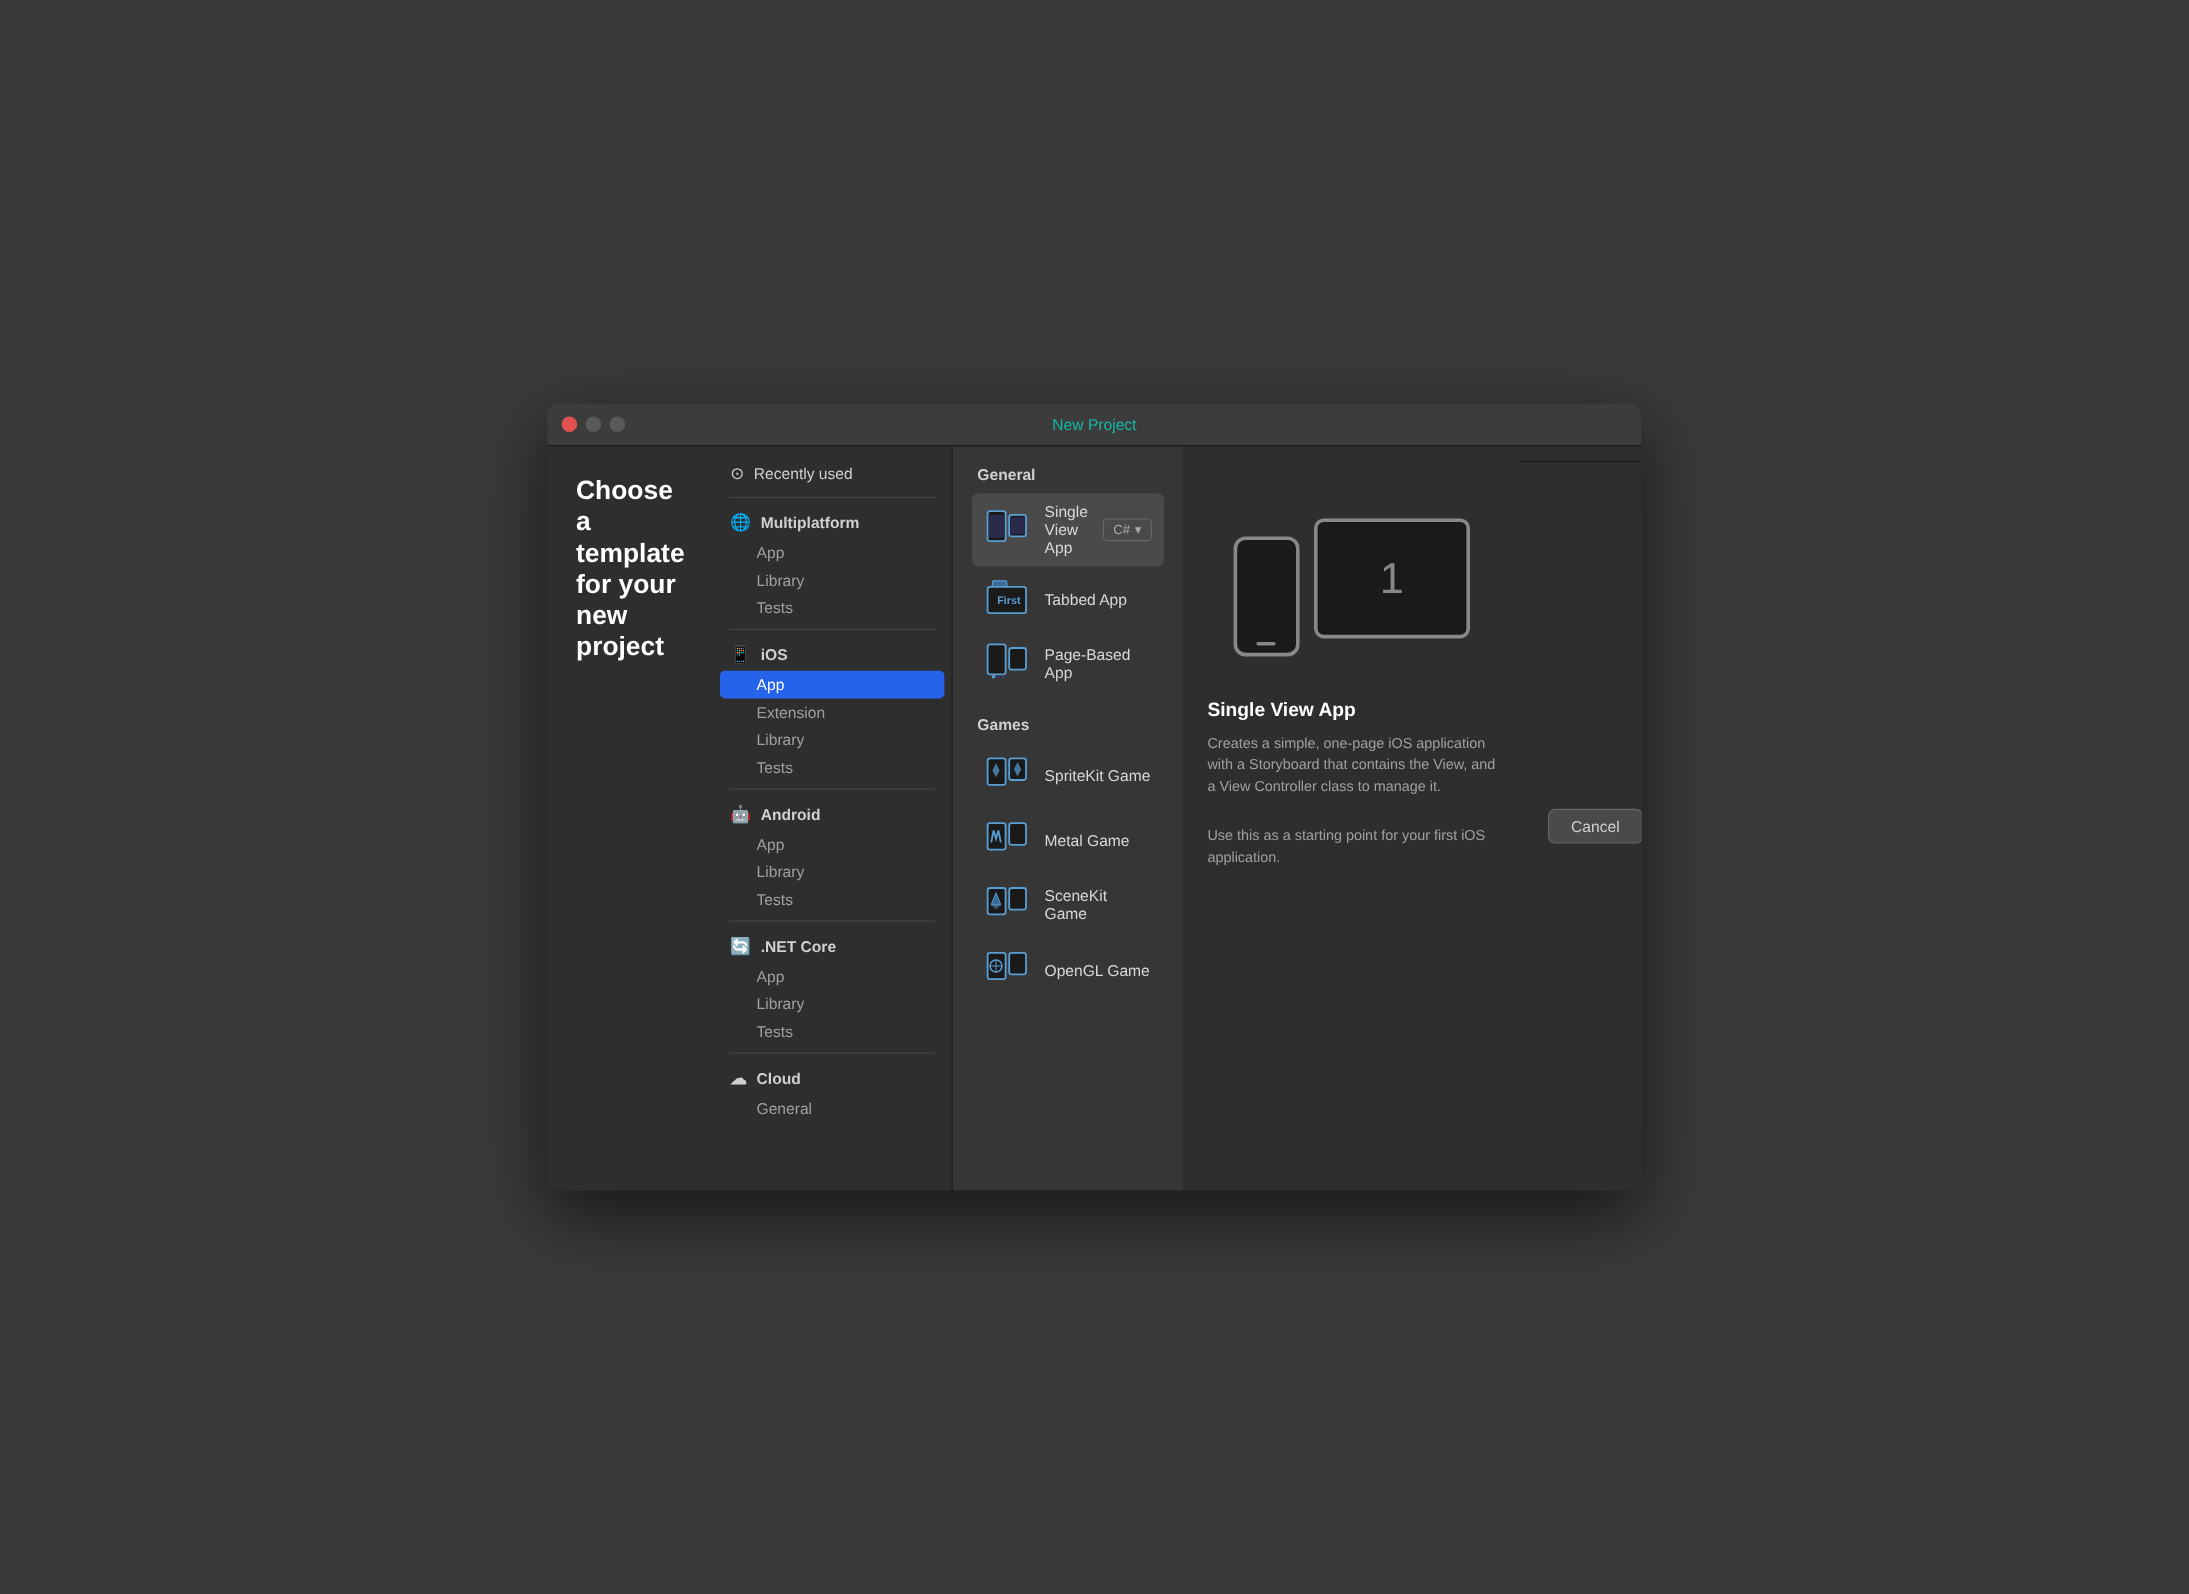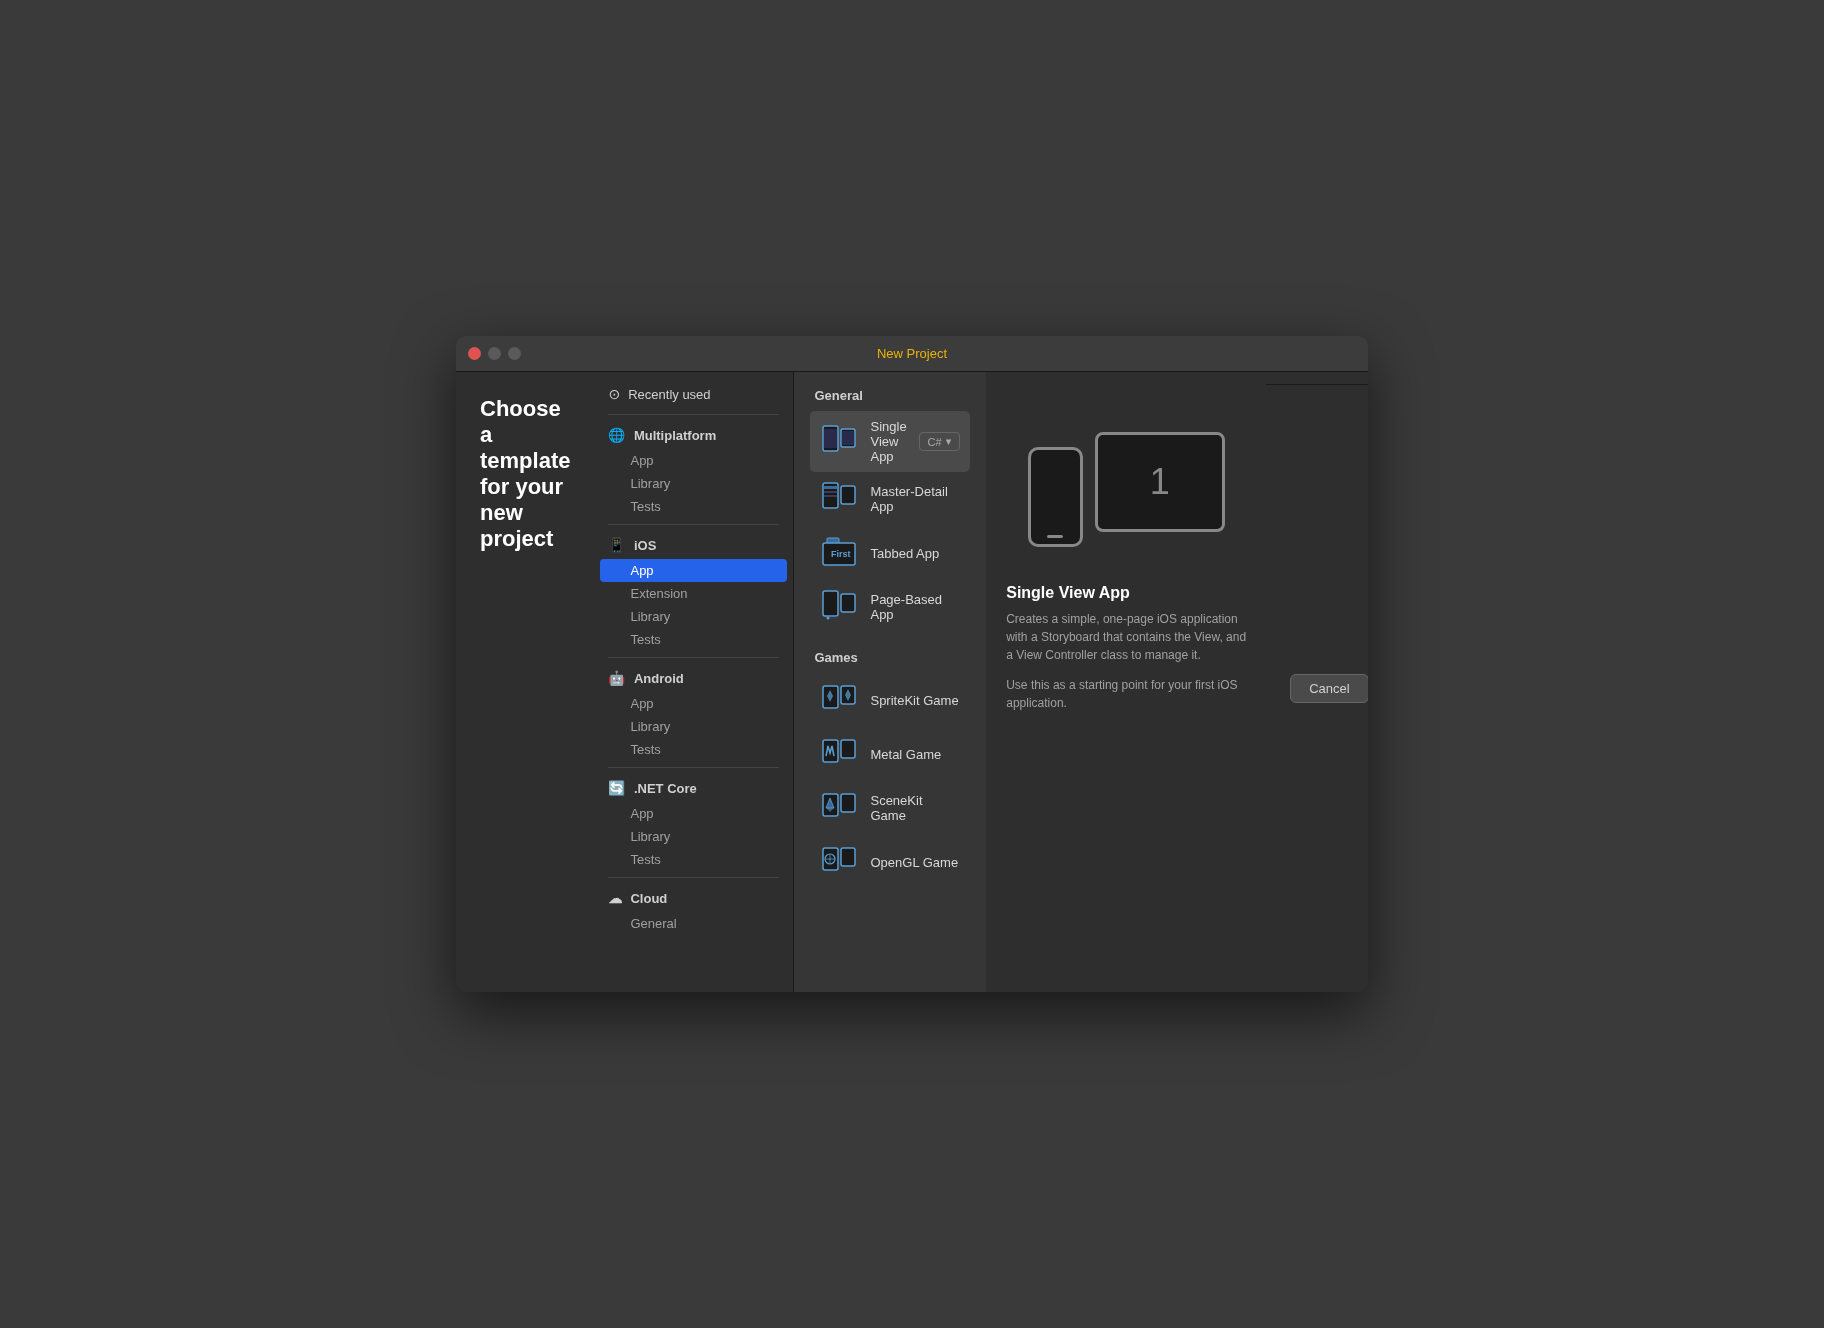--- a/index.html
+++ b/index.html
@@ -36,21 +36,21 @@
       height: 13px;
       border-radius: 50%;
     }
     .tl-close { background: #e05252; }
     .tl-minimize { background: #5a5a5a; }
     .tl-maximize { background: #5a5a5a; }
     .titlebar-title {
       position: absolute;
       left: 50%;
       transform: translateX(-50%);
-      color: #eab308;
+      color: #14b8a6;
       font-size: 13px;
     }
     .main-content {
       display: flex;
       flex-direction: row;
       height: calc(100% - 36px);
     }
     .page-header {
       padding: 24px 24px 16px 24px;
       background: #2e2e2e;
@@ -368,32 +368,20 @@
                 <rect x="21" y="7" width="12" height="14" fill="#2a2a4a"></rect>
               </svg>
             </div>
             <span class="template-name">Single View App</span>
             <div class="template-badge">
               <span>C#</span>
               <span>▾</span>
             </div>
           </div>
 
-          <div class="template-row">
-            <div class="template-icon">
-              <svg viewBox="0 0 36 36" fill="none" xmlns="http://www.w3.org/2000/svg">
-                <rect x="2" y="2" width="15" height="25" rx="2" fill="#1a1a1a" stroke="#5a9fd4" stroke-width="1.5"></rect>
-                <rect x="3" y="5" width="13" height="3" fill="#3a6a9a"></rect>
-                <rect x="3" y="10" width="13" height="2" fill="#3a3a5a"></rect>
-                <rect x="3" y="14" width="13" height="2" fill="#3a3a5a"></rect>
-                <rect x="20" y="5" width="14" height="18" rx="2" fill="#1a1a1a" stroke="#5a9fd4" stroke-width="1.5"></rect>
-              </svg>
-            </div>
-            <span class="template-name">Master-Detail App</span>
-          </div>
 
           <div class="template-row">
             <div class="template-icon">
               <svg viewBox="0 0 36 36" fill="none" xmlns="http://www.w3.org/2000/svg">
                 <rect x="6" y="3" width="12" height="6" rx="1" fill="#3a6a9a" stroke="#5a9fd4" stroke-width="1"></rect>
                 <rect x="2" y="8" width="32" height="22" rx="2" fill="#1a1a1a" stroke="#5a9fd4" stroke-width="1.5"></rect>
                 <text x="10" y="22" fill="#5a9fd4" font-size="9" font-weight="bold">First</text>
               </svg>
             </div>
             <span class="template-name">Tabbed App</span>
@@ -467,21 +455,21 @@
       </div>
 
       <div class="preview-panel">
         <div class="preview-illustration">
           <div class="device-phone"></div>
           <div class="device-tablet">
             <span class="device-tablet-number">1</span>
           </div>
         </div>
         <div class="preview-title">Single View App</div>
-        <div class="preview-description" style="margin-bottom:12px;">Creates a simple, one-page iOS application with a Storyboard that contains the View, and a View Controller class to manage it.</div>
+        <div class="preview-description" style="margin-bottom:23px;">Creates a simple, one-page iOS application with a Storyboard that contains the View, and a View Controller class to manage it.</div>
         <div class="preview-description">Use this as a starting point for your first iOS application.</div>
       </div>
 
     </div>
 
     <div class="footer">
       <div class="footer-left">
         <button class="btn btn-cancel">Cancel</button>
       </div>
       <div class="footer-right">

